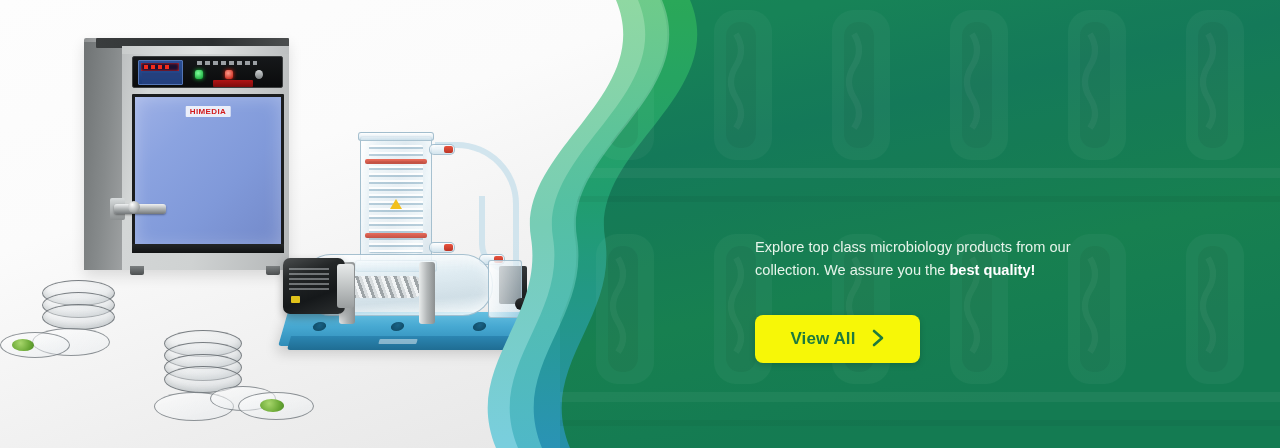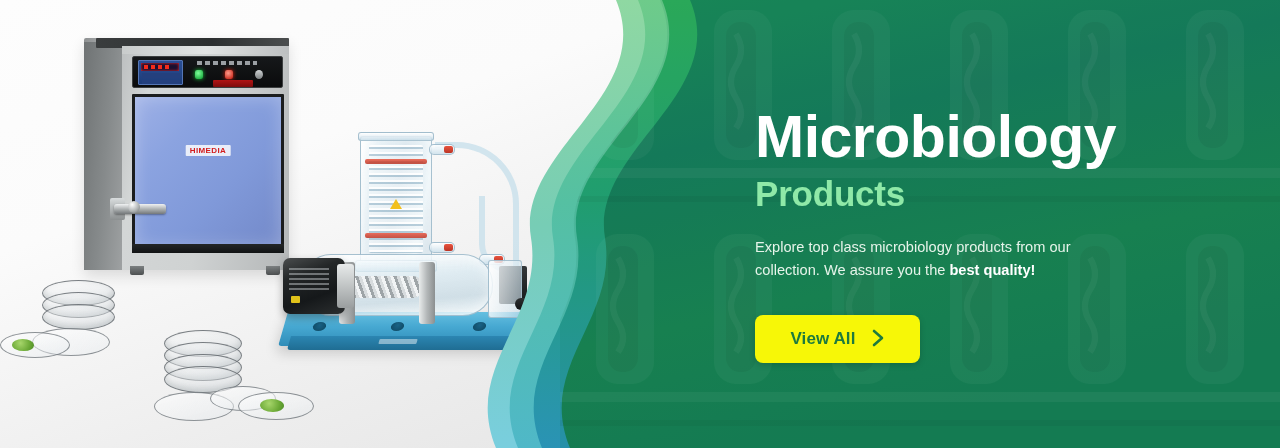--- a/index.html
+++ b/index.html
@@ -81,21 +81,21 @@
   .oven-door {
     position:absolute; left:48px; top:56px; width:152px; height:156px;
     background:linear-gradient(135deg,#9db0e6 0%,#8ba3e0 28%,#8099d9 62%,#7389c9 100%);
     border:3px solid #1b1d1e; border-radius:1px;
     box-shadow:inset 0 0 18px rgba(255,255,255,.28);
   }
   .door-himedia {
     position:absolute; left:50%; top:9px; transform:translateX(-50%);
     font-size:8px; font-weight:bold; letter-spacing:.4px;
     color:#d41c1c; background:rgba(255,255,255,.82);
-    padding:1px 4px; border-radius:1px; white-space:nowrap;margin-top:39px;
+    padding:1px 4px; border-radius:1px; white-space:nowrap;
   }
   .door-bottombar {
     position:absolute; left:48px; top:206px; width:152px; height:9px;
     background:linear-gradient(180deg,#232627,#111314);
   }
   .oven-handle {
     position:absolute; left:30px; top:166px; width:52px; height:10px;
     background:linear-gradient(180deg,#f0f2f3,#a9adae 55%,#74787a);
     border-radius:3px;
     box-shadow:0 1px 2px rgba(0,0,0,.35);
@@ -439,22 +439,20 @@
     <path d="M662,0 C702,96 562,150 577,238 C590,320 508,366 542,448 L576,448 C542,366 624,320 611,238 C596,150 736,96 696,0 Z" fill="url(#gBandA)"></path>
 
     <path d="M690,0 C730,96 590,150 605,238 C618,320 536,366 570,448 L1280,448 L1280,0 Z" fill="url(#gPanel)"></path>
     <g clip-path="url(#panelClip)">
       <rect x="560" y="0" width="720" height="448" fill="url(#rack)"></rect>
       <rect x="560" y="0" width="720" height="448" fill="#0e7a52" opacity="0.12"></rect>
     </g>
   </svg>
 
   <div class="content">
-    <h1 class="title">Microbiology</h1>
-    <h2 class="subtitle">Products</h2>
 
     <p class="desc"><span>Explore top class microbiology products from our</span>
       <span>collection. We assure you the </span><b>best quality!</b></p>
 
     <button class="cta">
       <span class="cta-label">View All</span>
       <span class="cta-chev">
         <svg width="13" height="18" viewBox="0 0 13 18" fill="none" aria-hidden="true">
           <path d="M2 2 L10 9 L2 16" stroke="#1d7a3e" stroke-width="2.6" stroke-linecap="round" stroke-linejoin="round"></path>
         </svg>

